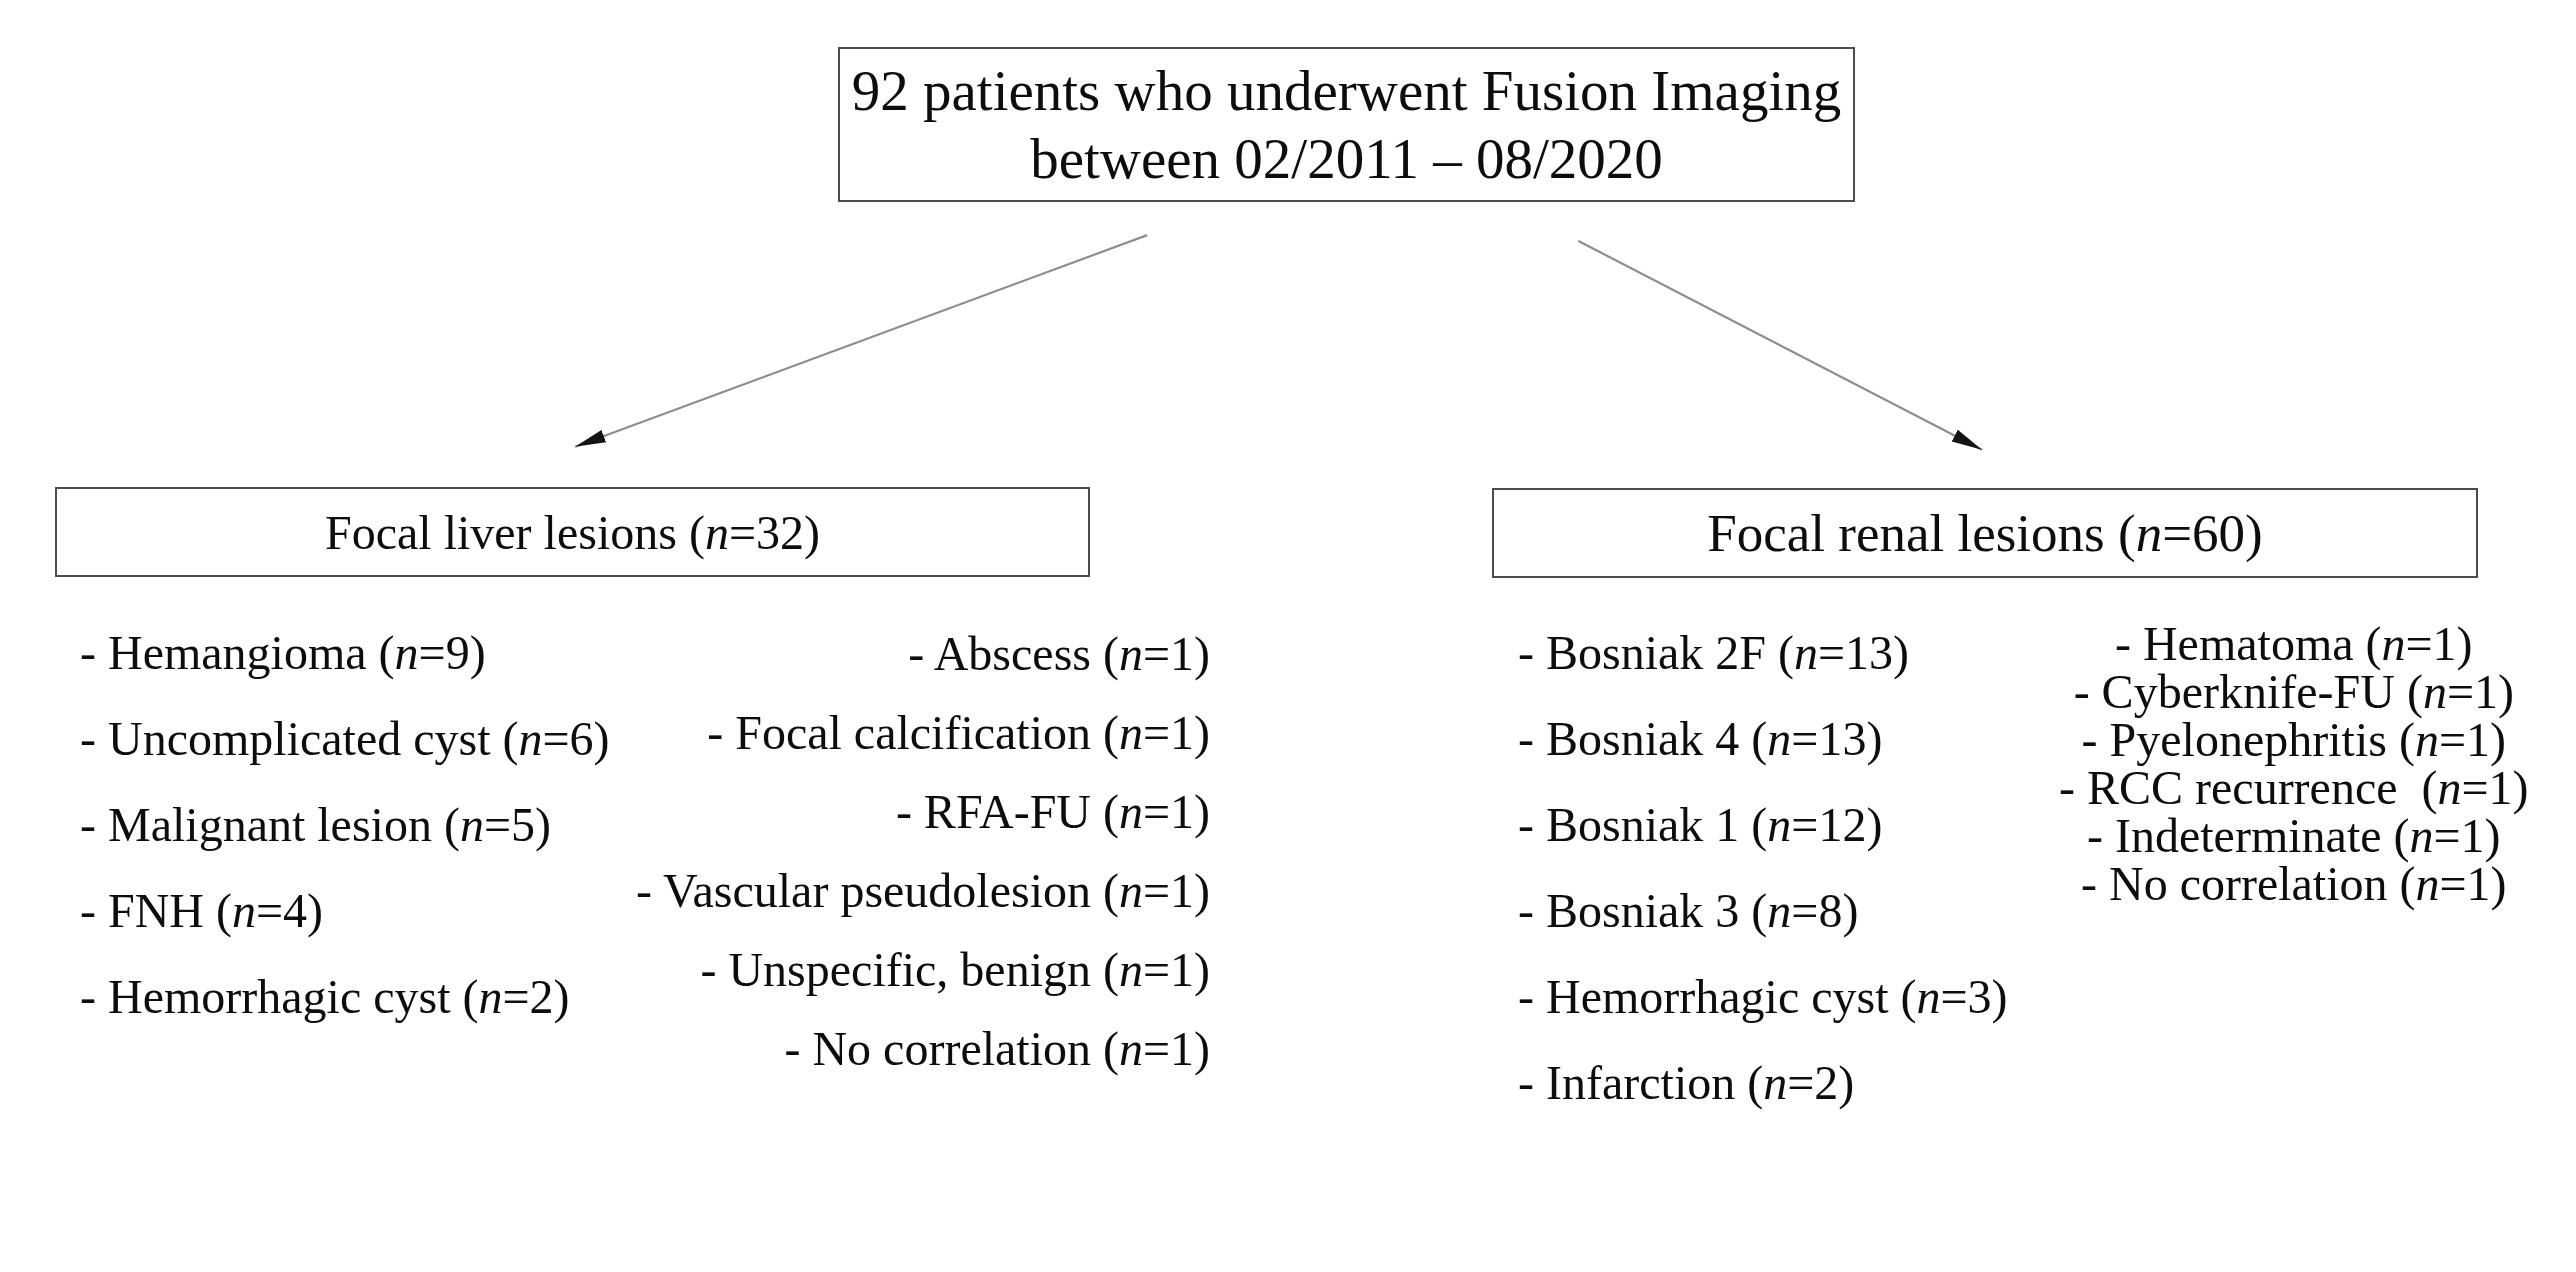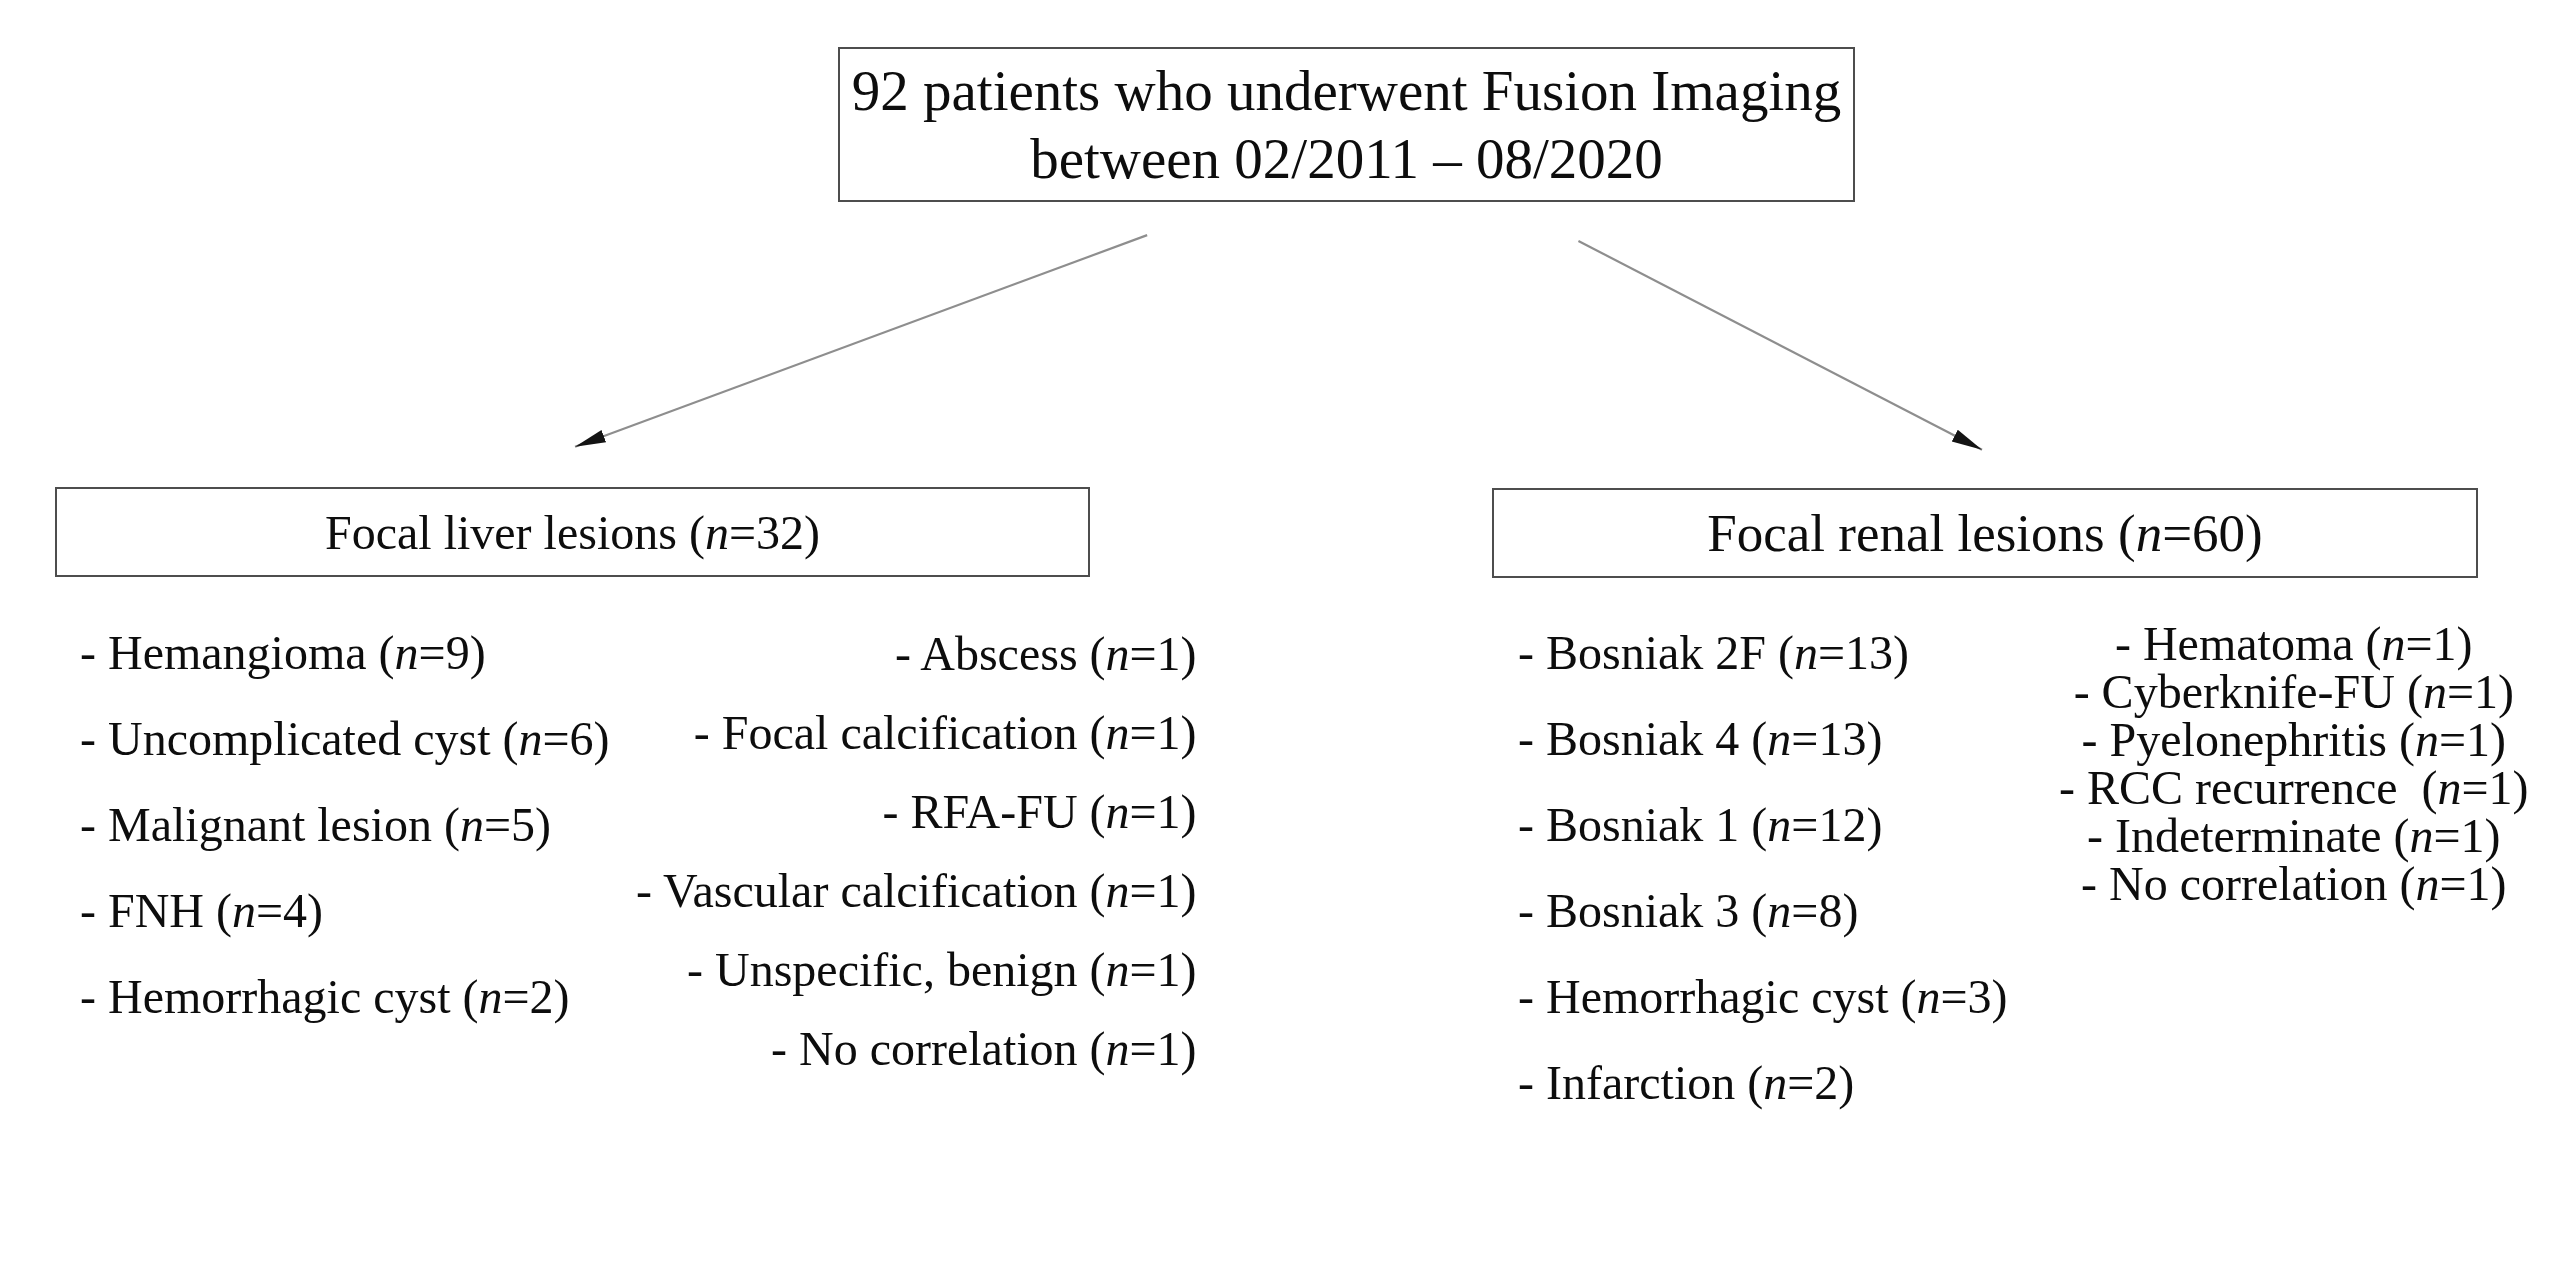--- a/index.html
+++ b/index.html
@@ -65,21 +65,21 @@
       <div class="item"><span>- Hemangioma (</span><span class="nvar">n</span><span>=9)</span></div>
       <div class="item"><span>- Uncomplicated cyst (</span><span class="nvar">n</span><span>=6)</span></div>
       <div class="item"><span>- Malignant lesion (</span><span class="nvar">n</span><span>=5)</span></div>
       <div class="item"><span>- FNH (</span><span class="nvar">n</span><span>=4)</span></div>
       <div class="item"><span>- Hemorrhagic cyst (</span><span class="nvar">n</span><span>=2)</span></div>
     </div>
   <div class="list" id="list-liver-2">
       <div class="item"><span>- Abscess (</span><span class="nvar">n</span><span>=1)</span></div>
       <div class="item"><span>- Focal calcification (</span><span class="nvar">n</span><span>=1)</span></div>
       <div class="item"><span>- RFA-FU (</span><span class="nvar">n</span><span>=1)</span></div>
-      <div class="item"><span>- Vascular calcification (</span><span class="nvar">n</span><span>=1)</span></div>
+      <div class="item"><span>- Vascular pseudolesion (</span><span class="nvar">n</span><span>=1)</span></div>
       <div class="item"><span>- Unspecific, benign (</span><span class="nvar">n</span><span>=1)</span></div>
       <div class="item"><span>- No correlation (</span><span class="nvar">n</span><span>=1)</span></div>
     </div>
   <div class="list" id="list-renal-1">
       <div class="item"><span>- Bosniak 2F (</span><span class="nvar">n</span><span>=13)</span></div>
       <div class="item"><span>- Bosniak 4 (</span><span class="nvar">n</span><span>=13)</span></div>
       <div class="item"><span>- Bosniak 1 (</span><span class="nvar">n</span><span>=12)</span></div>
       <div class="item"><span>- Bosniak 3 (</span><span class="nvar">n</span><span>=8)</span></div>
       <div class="item"><span>- Hemorrhagic cyst (</span><span class="nvar">n</span><span>=3)</span></div>
       <div class="item"><span>- Infarction (</span><span class="nvar">n</span><span>=2)</span></div>

